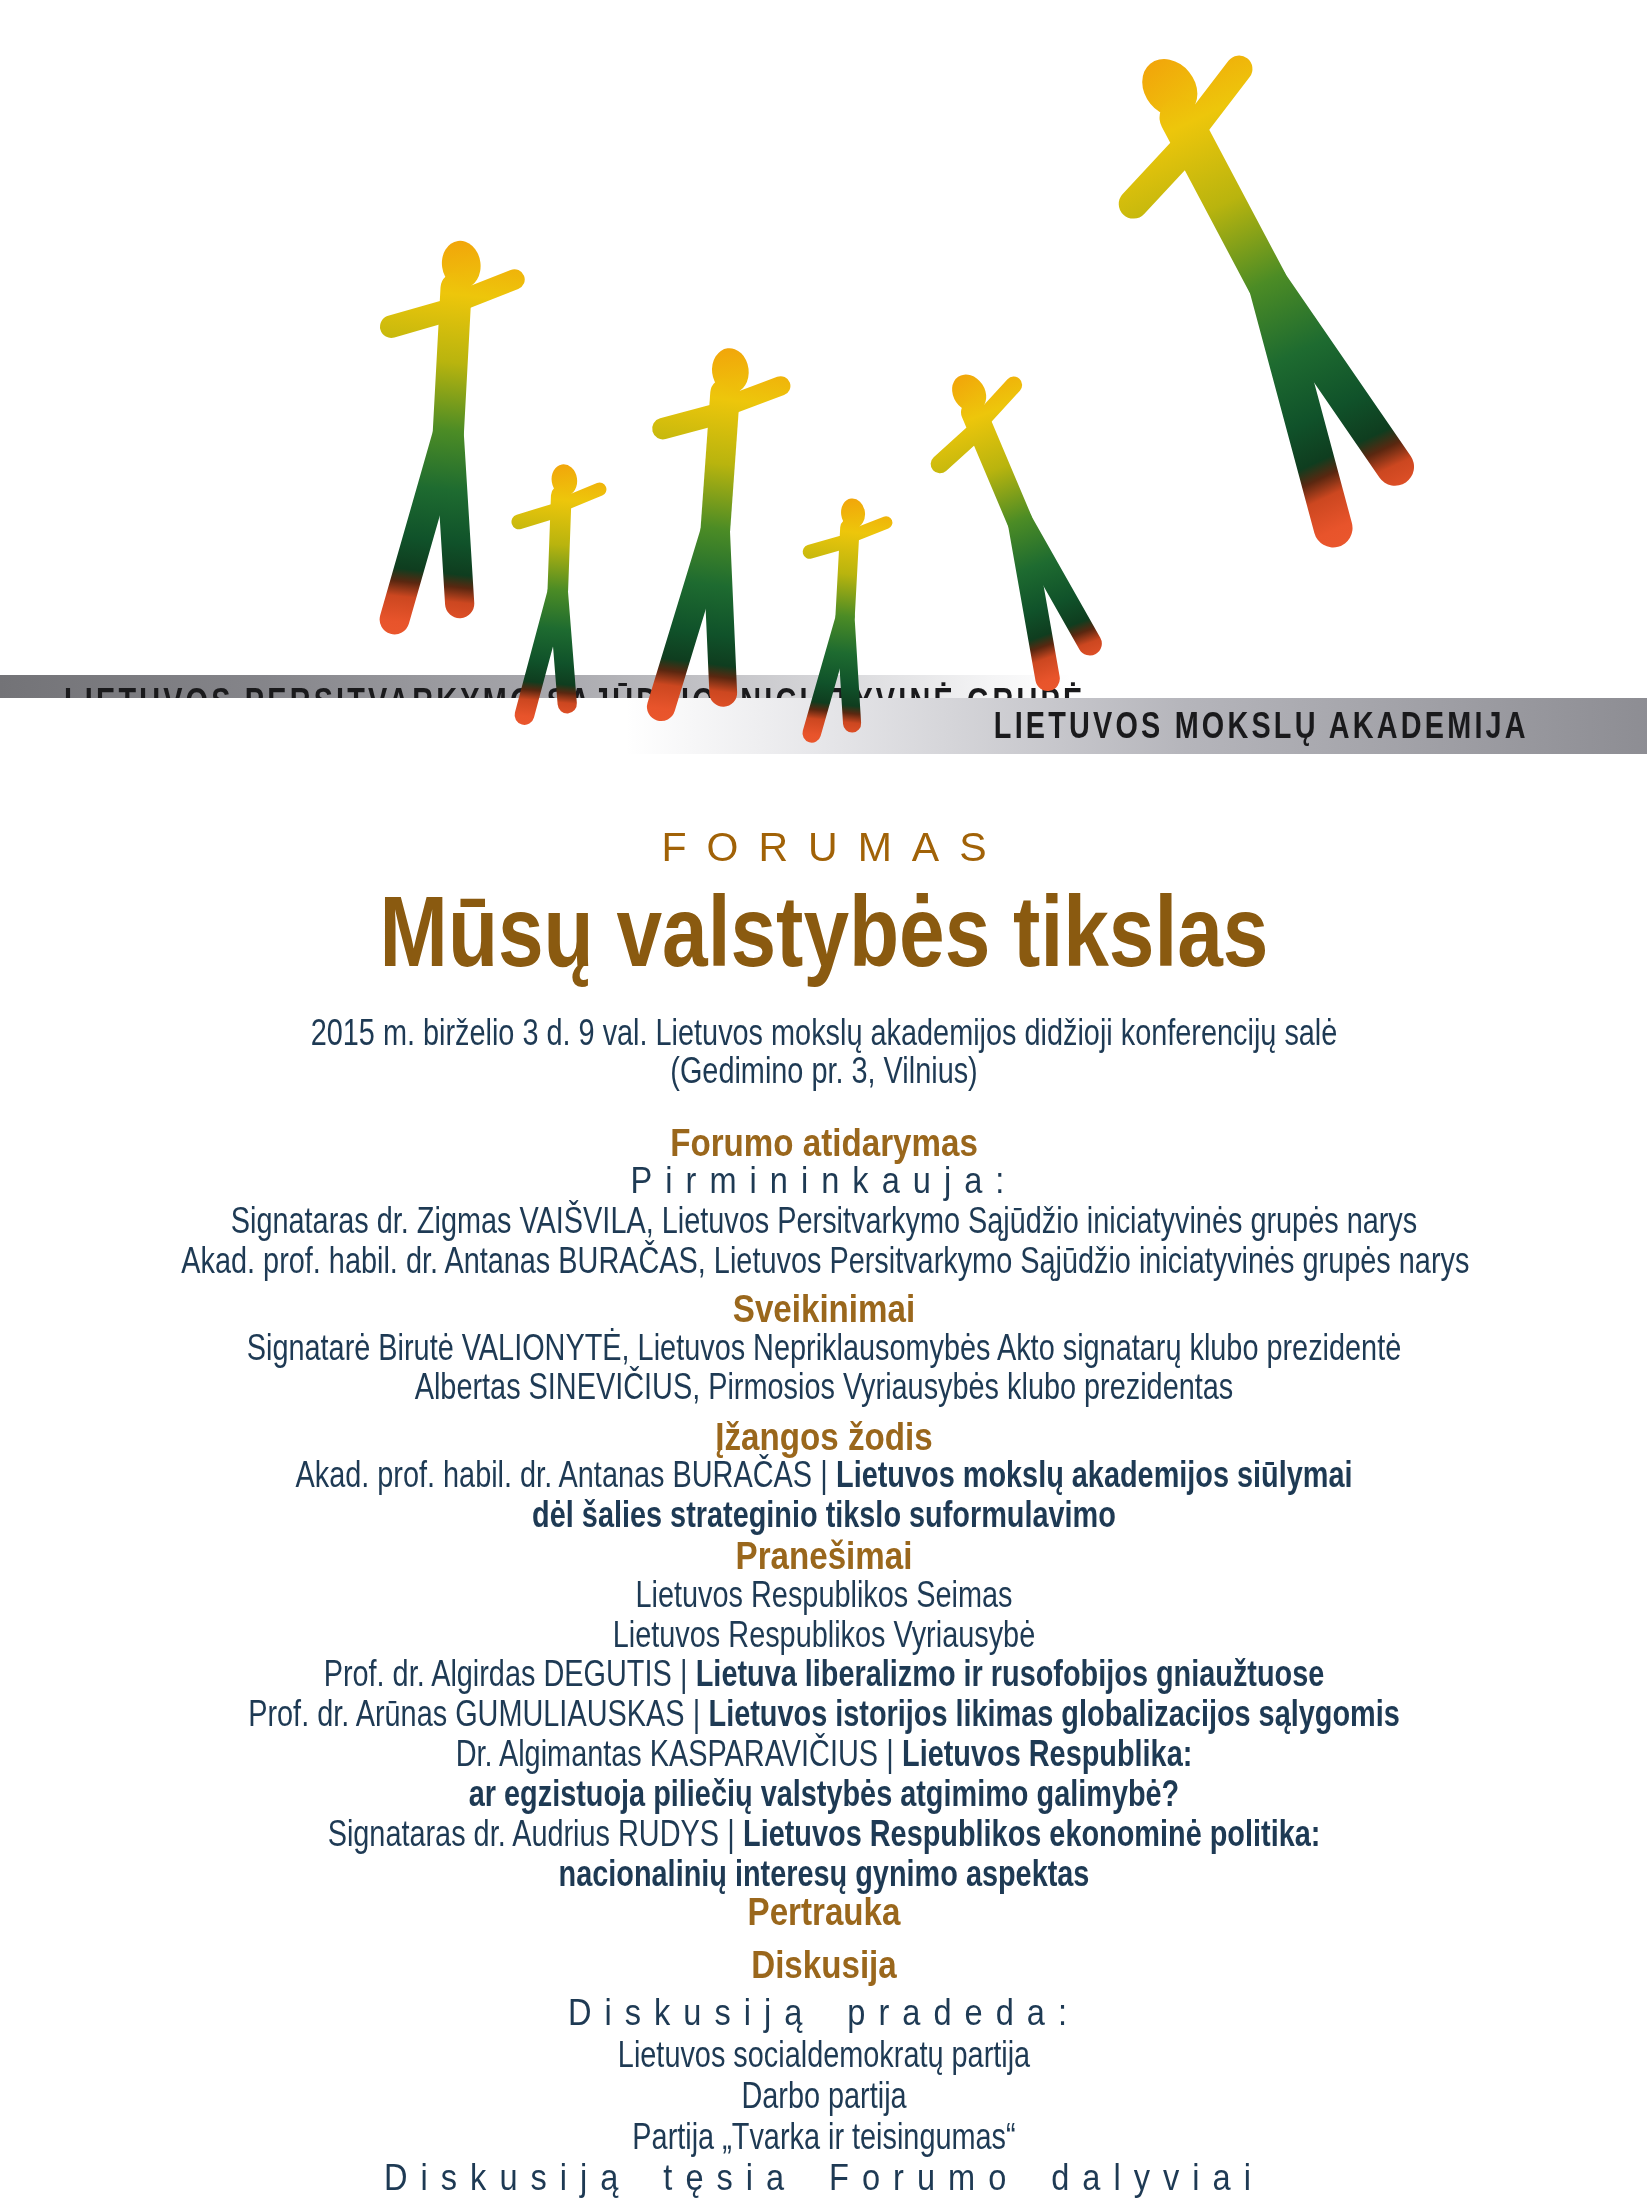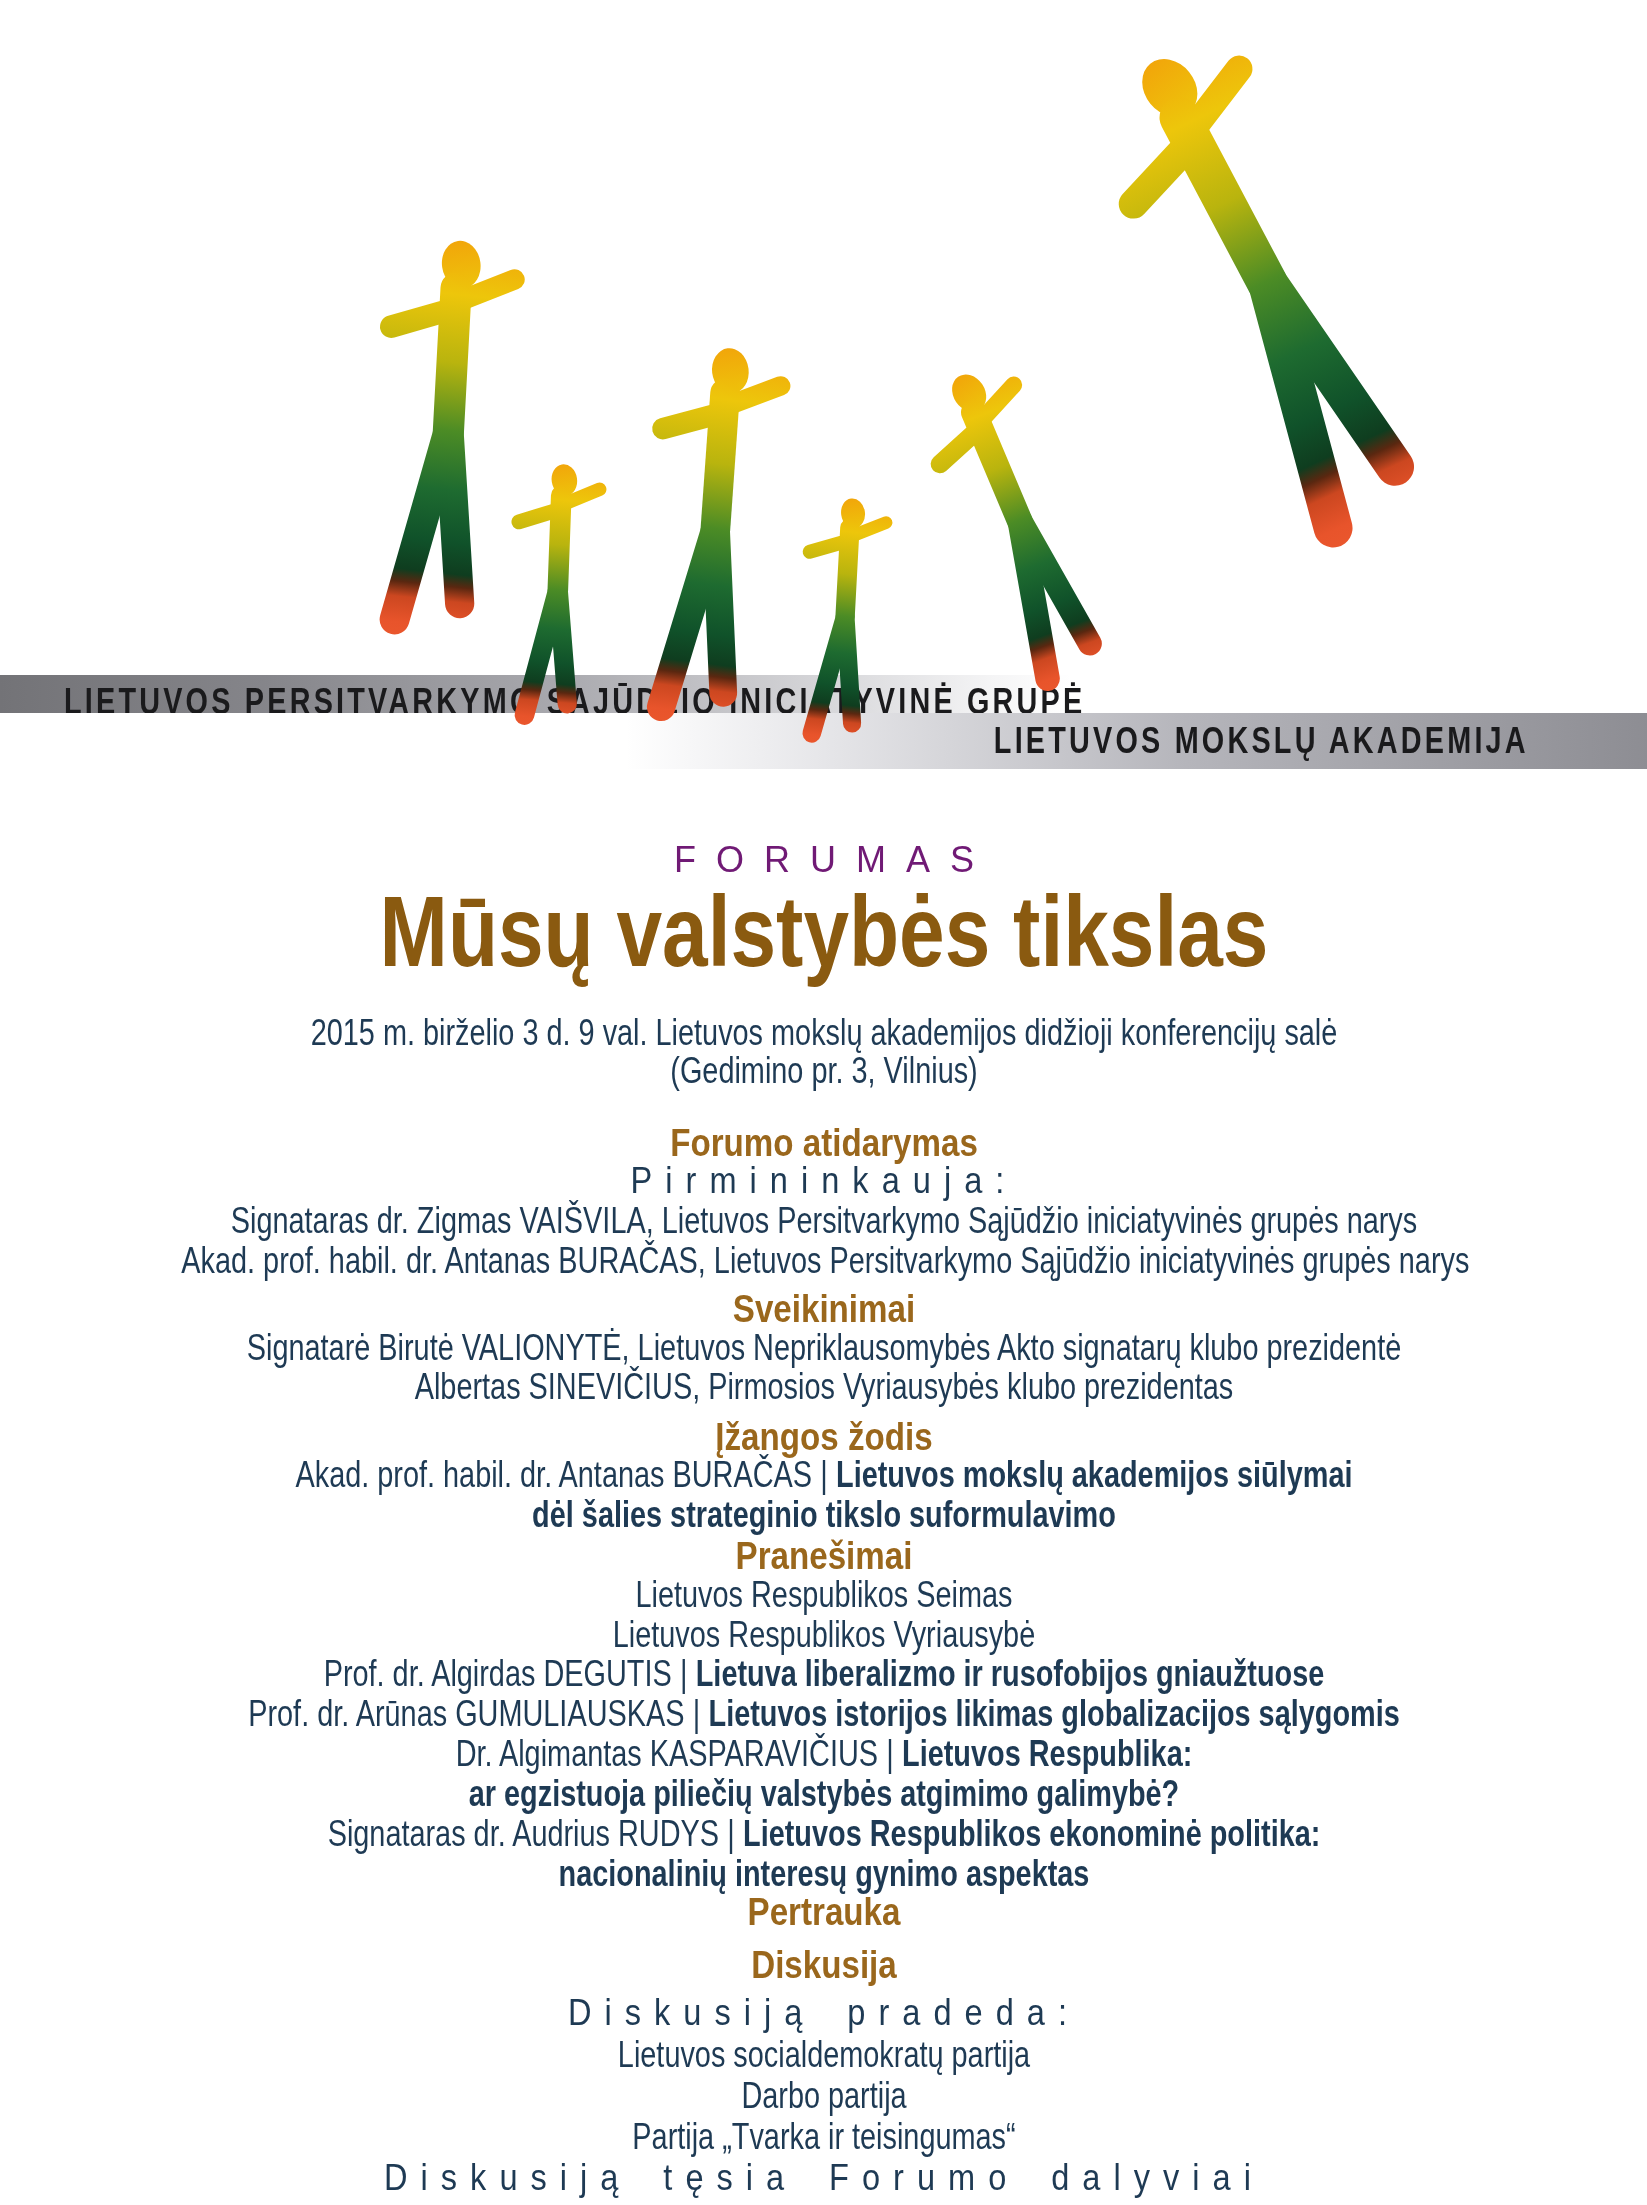--- a/index.html
+++ b/index.html
@@ -12,21 +12,21 @@
     font-family: "Liberation Sans", sans-serif;
   }
 
   
   .banner { position: absolute; left: 0; width: 100%; z-index: 2; }
   .banner1 {
     top: 675px; height: 53px;
     background: linear-gradient(to right, #737377 0%, #85858a 16%, #a9a9ae 34%, #d6d6d9 50%, #f4f4f5 60%, #ffffff 65%, #ffffff 100%);
   }
   .banner2 {
-    top: 713px; height: 56px;
+    top: 698px; height: 56px;
     background: linear-gradient(to right, #ffffff 0%, #ffffff 38%, #e6e6e9 50%, #b5b5bb 72%, #8d8d93 100%);
   }
   .banner-text {
     color: #1a1a1c;
     font-weight: bold;
     font-size: 36px;
     letter-spacing: 4px;
     white-space: nowrap;
   }
   .banner1 .banner-text {
@@ -63,25 +63,24 @@
     transform-origin: center;
   }
   .heading {
     font-size: 39px; line-height: 40px;
     font-weight: bold;
     color: #9a671c;
     transform: scaleX(0.85);
     transform-origin: center;
   }
   .kicker {
-    font-size: 36px; line-height: 37px;
-    color: #701a75;
+    font-size: 41px; line-height: 37px;
+    color: #a16207;
     letter-spacing: 20px;
     text-indent: 20px;
-    margin-top: 12px;
   }
   .main-title {
     font-size: 100px; line-height: 106px;
     font-weight: bold;
     color: #8a5a10;
     transform: scaleX(0.82);
     transform-origin: center;
   }
   .sparse {
     letter-spacing: 0.40em;

